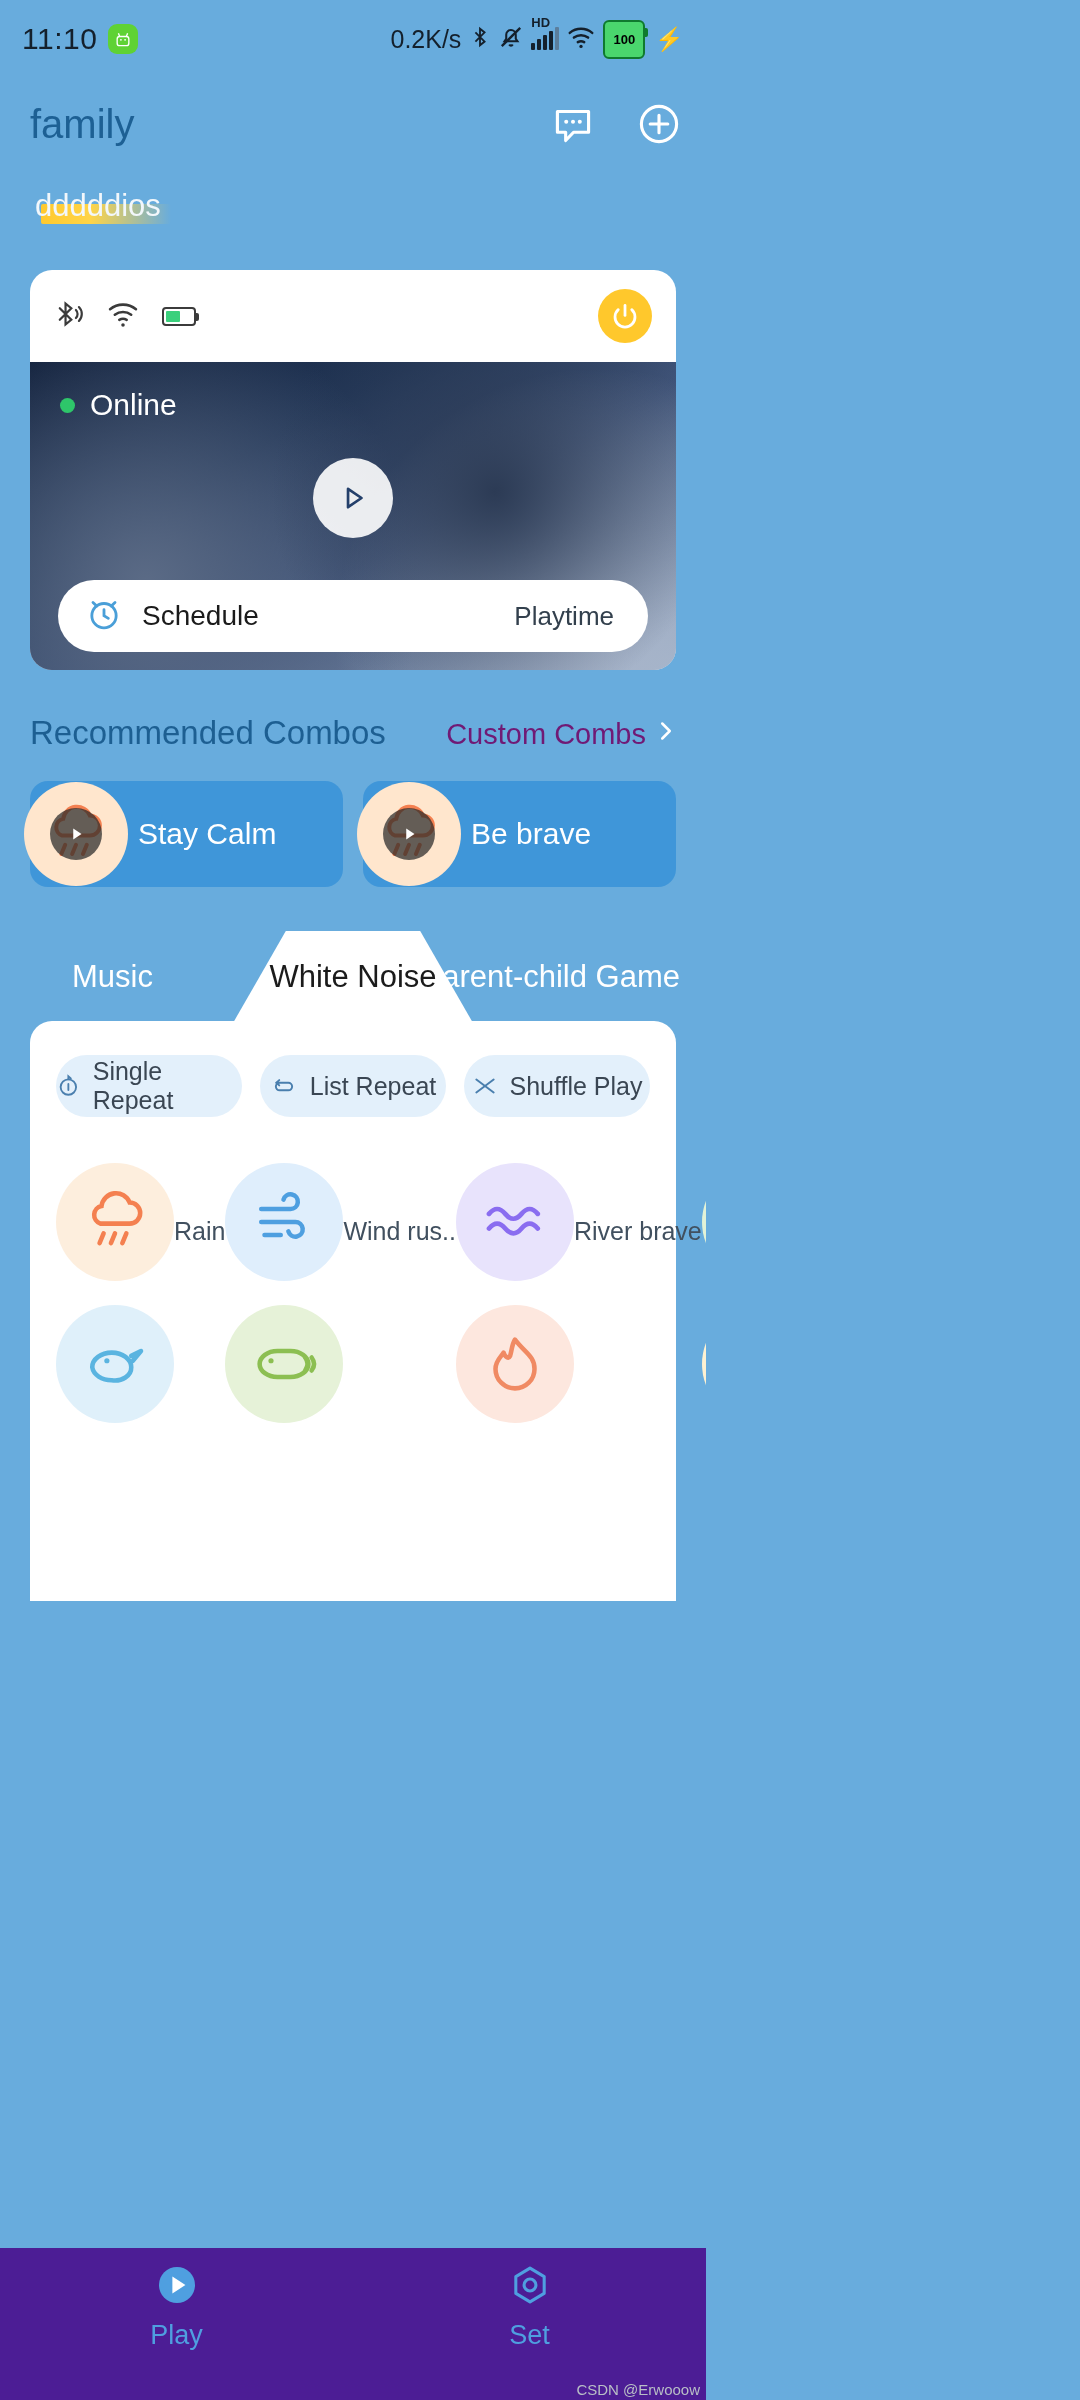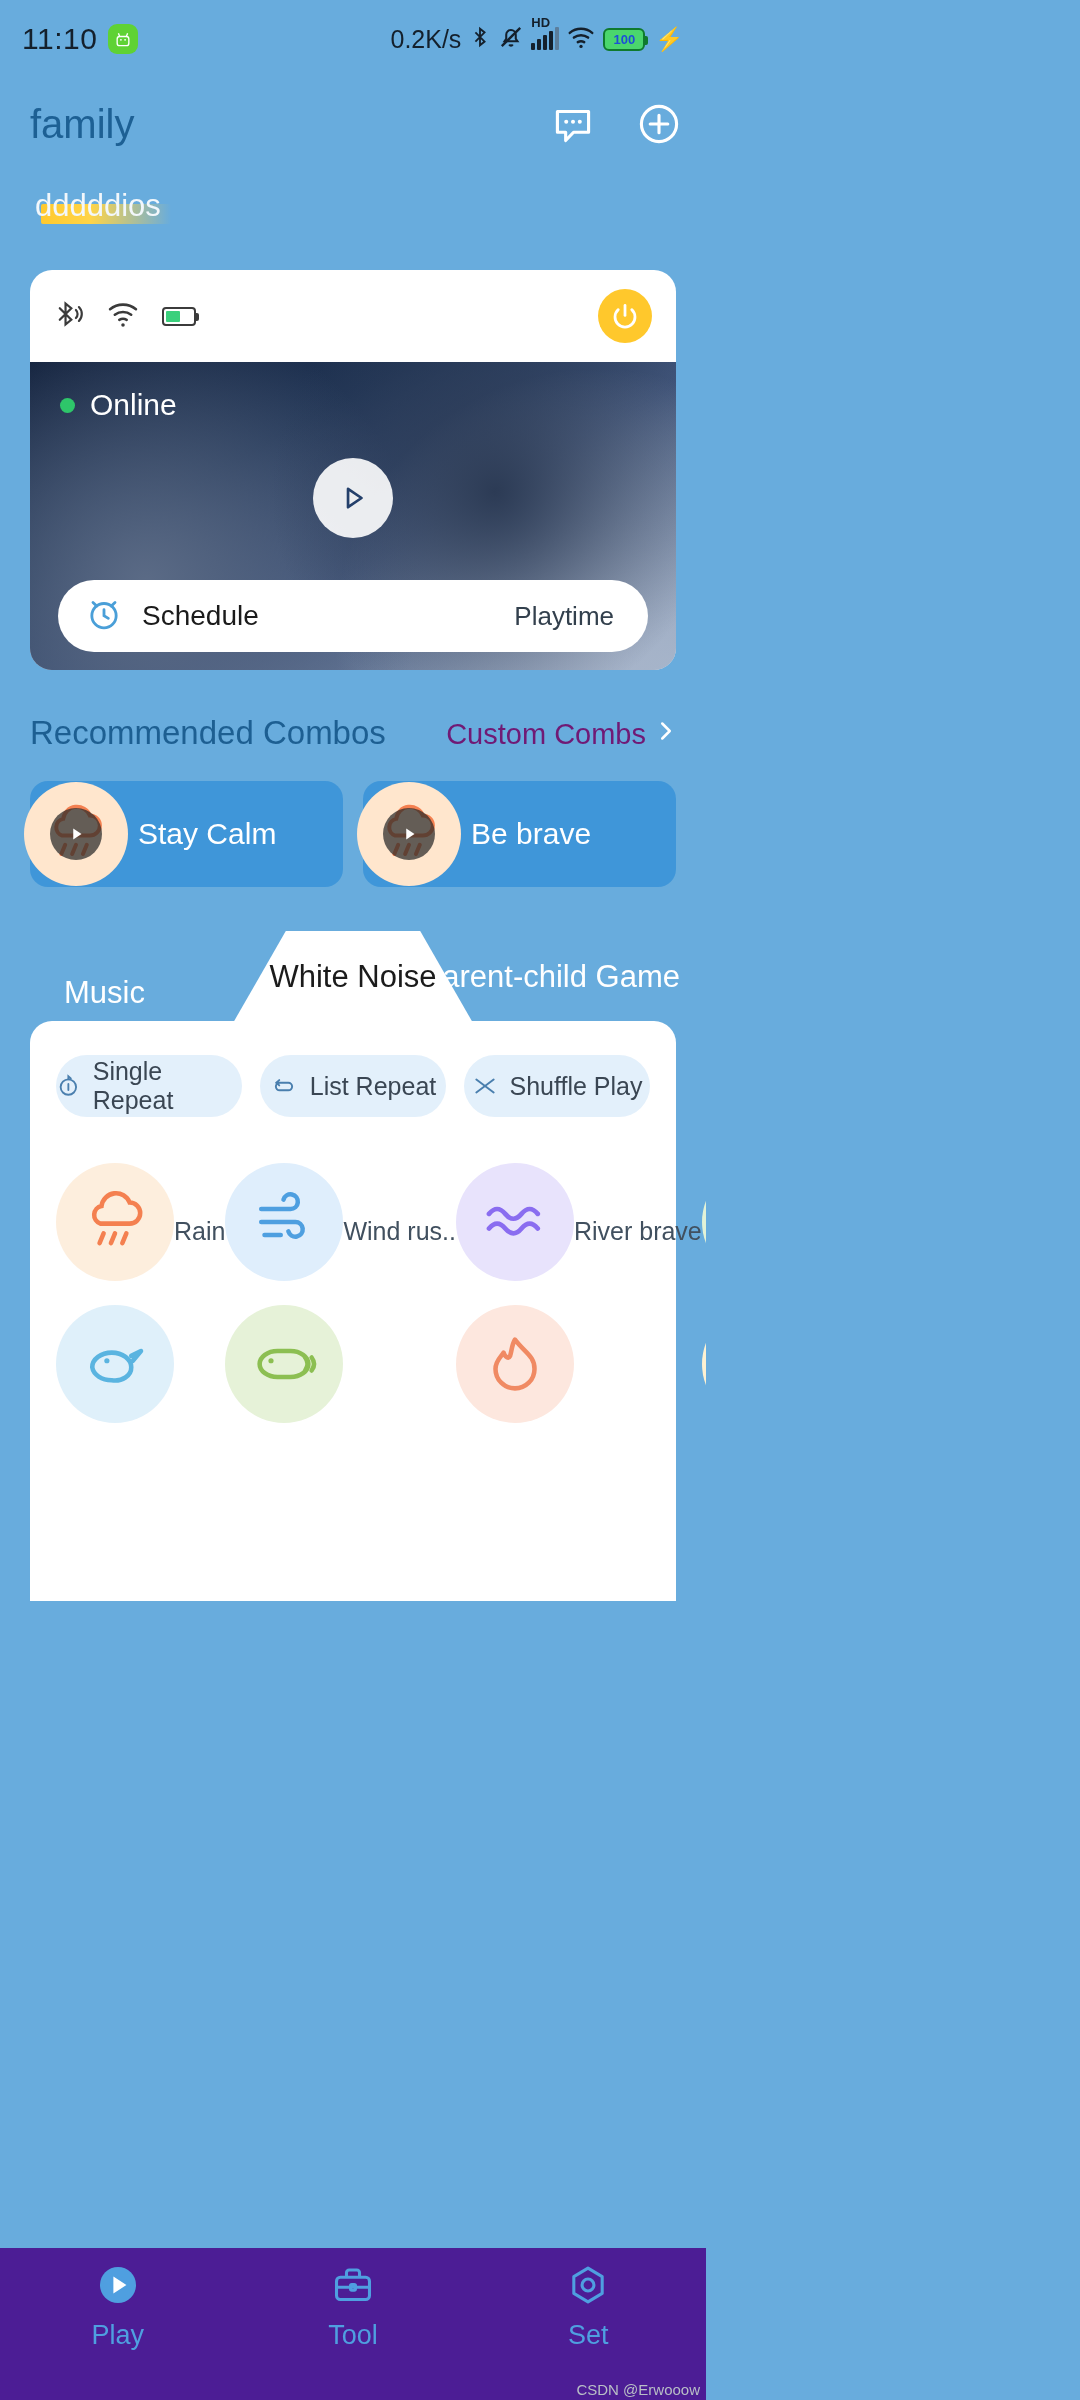--- a/index.html
+++ b/index.html
@@ -25,23 +25,23 @@
   .sb-hdwrap{ position:relative; display:flex; align-items:flex-end; }
   .sb-hd{ position:absolute; top:-13px; left:0; font-size:13px; font-weight:bold; }
   .bars{ display:flex; align-items:flex-end; gap:2px; height:22px; }
   .bars i{ width:4px; background:#14202c; display:block; border-radius:1px; }
   .bars i:nth-child(1){height:7px}
   .bars i:nth-child(2){height:11px}
   .bars i:nth-child(3){height:15px}
   .bars i:nth-child(4){height:19px}
   .bars i:nth-child(5){height:23px;background:#5b7e9c}
   .batt{
-    width:42px;height:23px;border:2px solid #0f7a2e;border-radius:6px;
+    width:42px;height:39px;border:2px solid #0f7a2e;border-radius:6px;
     background:#4ad66d;position:relative;display:flex;align-items:center;
-    justify-content:center;color:#1d4ed8;font-size:13px;font-weight:bold;
+    justify-content:center;color:#000000;font-size:13px;font-weight:bold;
   }
   .batt:after{content:"";position:absolute;right:-5px;top:6px;width:3px;height:9px;
     background:#0f7a2e;border-radius:0 2px 2px 0;}
   .bolt{ font-size:23px; color:#14202c; margin-left:3px; }
 
   
   .header{ display:flex; align-items:center; padding:16px 24px 0 30px; height:76px; }
   .header h1{ font-size:40px; font-weight:400; color:#1d6094; }
   .hdr-actions{ margin-left:auto; display:flex; align-items:center; gap:40px; }
   .ic-btn{ width:46px;height:46px;display:flex;align-items:center;justify-content:center;cursor:pointer; }
@@ -116,21 +116,21 @@
     display:flex;align-items:center;justify-content:center;
   }
   .thumb .ovl{
     position:absolute; width:52px;height:52px;border-radius:50%;
     background:rgba(40,40,40,.72); display:flex;align-items:center;justify-content:center;
   }
 
   
   .tabsrow{ position:relative; margin-top:46px; height:88px; }
   .tabsrow .lbl{ position:absolute; top:26px; font-size:31px; color:#fff; white-space:nowrap; cursor:pointer; }
-  .tabsrow .lbl.music{ left:64px;margin-top:16px; }
+  .tabsrow .lbl.music{ left:72px; }
   .tabsrow .lbl.active{ left:50%; transform:translateX(-50%); color:#1b1b1b; z-index:3; }
   .tabsrow .lbl.game{ right:26px; }
   .tab-trap{
     position:absolute; left:50%; transform:translateX(-50%);
     bottom:-2px; width:240px; height:92px; background:#fff; z-index:2;
     clip-path:polygon(22% 0%, 78% 0%, 100% 100%, 0% 100%);
     border-radius:22px 22px 0 0;
   }
 
   
@@ -458,31 +458,20 @@
       <svg width="46" height="46" viewBox="0 0 24 24">
         <circle cx="12" cy="12" r="9.4" fill="#4f9fe0"></circle>
         <path d="M9.6 7.6 L16.4 12 L9.6 16.4 Z" fill="#fff"></path>
       </svg>
     </span>
     <span class="nlabel">Play</span>
   </div>
   <div class="navitem">
     <span>
       <svg width="46" height="46" viewBox="0 0 24 24" fill="none" stroke="#4f9fe0" stroke-width="1.6" stroke-linejoin="round">
-        <rect x="3.4" y="8" width="17.2" height="11.6" rx="2"></rect>
-        <path d="M8.6 8V5.6a1.4 1.4 0 0 1 1.4-1.4h4a1.4 1.4 0 0 1 1.4 1.4V8"></path>
-        <path d="M3.4 13.2h17.2"></path>
-        <rect x="10.7" y="11.7" width="2.6" height="3" rx="0.7"></rect>
-      </svg>
-    </span>
-    <span class="nlabel">Tool</span>
-  </div>
-  <div class="navitem">
-    <span>
-      <svg width="46" height="46" viewBox="0 0 24 24" fill="none" stroke="#4f9fe0" stroke-width="1.6" stroke-linejoin="round">
         <path d="M12 3.2 L19.4 7.6 V16.4 L12 20.8 L4.6 16.4 V7.6 Z"></path>
         <circle cx="12" cy="12" r="3.1"></circle>
       </svg>
     </span>
     <span class="nlabel">Set</span>
   </div>
 </div>
 
 <div class="watermark">CSDN @Erwooow</div>
 

